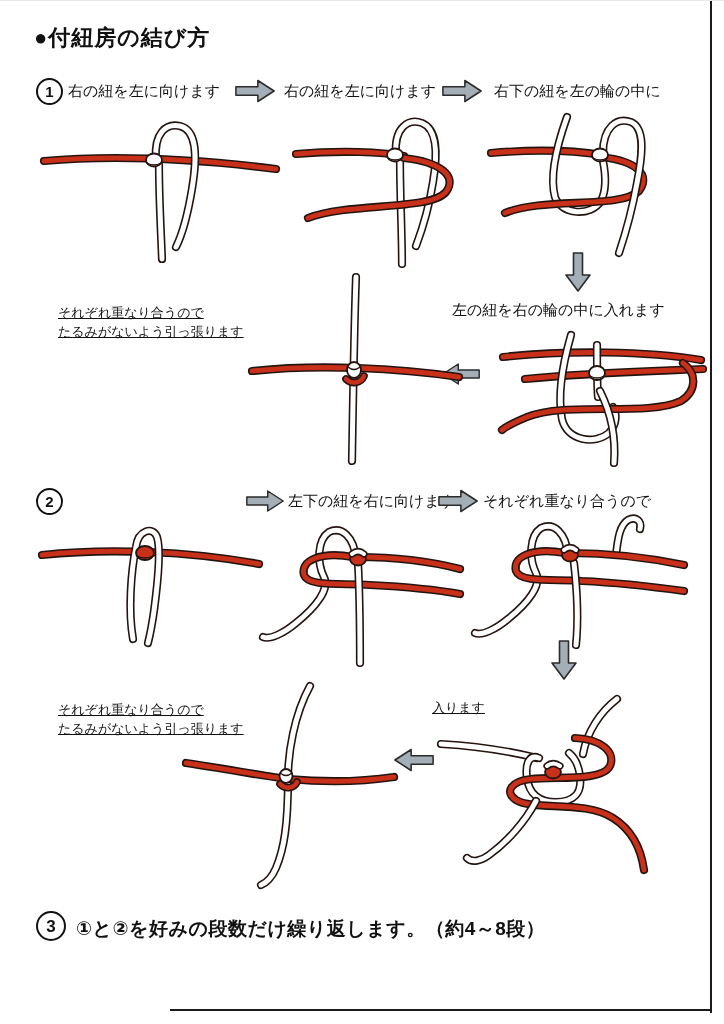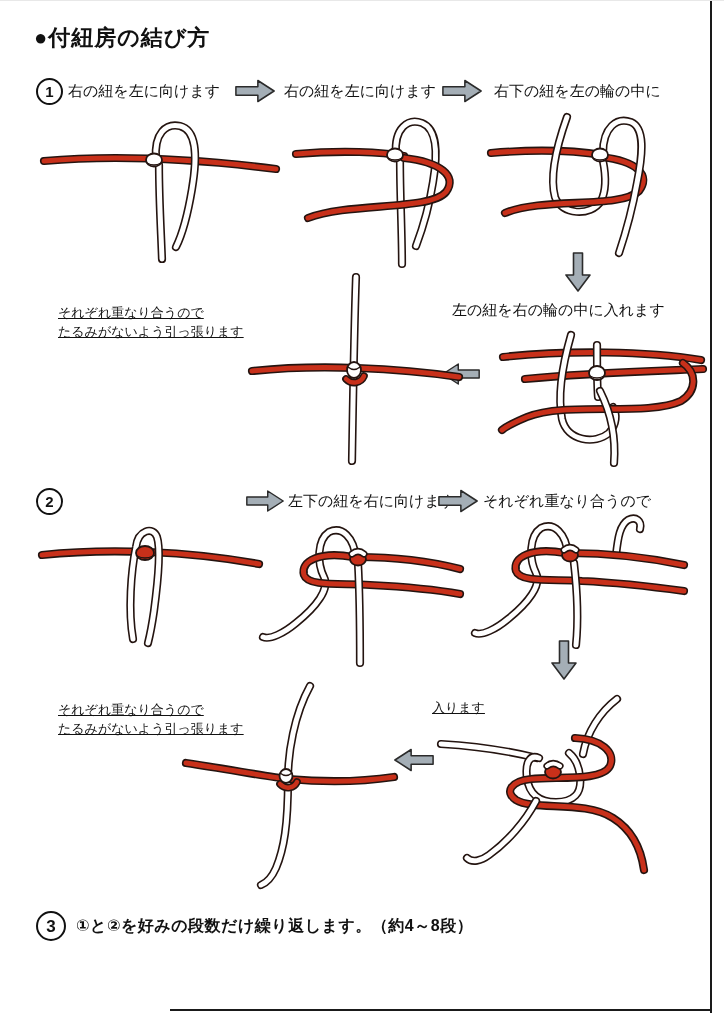--- a/index.html
+++ b/index.html
@@ -11,21 +11,21 @@
   .abs{position:absolute;}
   .title{font-size:22px;font-weight:bold;letter-spacing:1px;}
   .badge{
     width:23px;height:23px;border:2.5px solid #111;border-radius:50%;
     display:flex;align-items:center;justify-content:center;
     font-weight:bold;font-size:15px;line-height:1;background:#fff;
   }
   .badge.big{width:26px;height:26px;font-size:17px;}
   .caption{font-size:15px;white-space:nowrap;}
   .caption2l span{display:block;font-size:13px;line-height:1.45;white-space:nowrap;text-decoration:underline;}
-  .step3text{font-size:16px;font-weight:bold;white-space:nowrap;letter-spacing:0.5px;}
+  .step3text{font-size:19px;font-weight:bold;white-space:nowrap;letter-spacing:0.5px;}
   .edge{background:#1a1a1a;}
   svg{display:block;overflow:visible;}
 </style>
 </head>
 <body>
 
 <div id="page" style="background: rgb(255, 255, 255); color: rgb(17, 17, 17);">
 
   <div class="abs title" style="left:34px;top:22px;">●付紐房の結び方</div>
 

